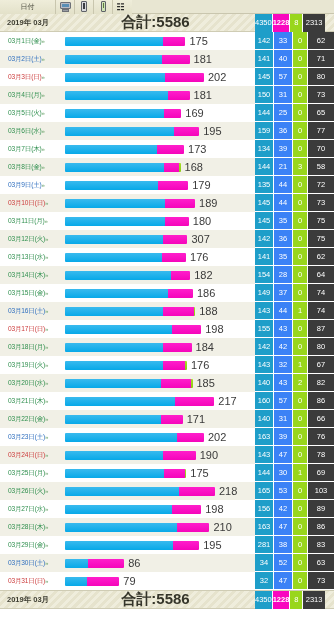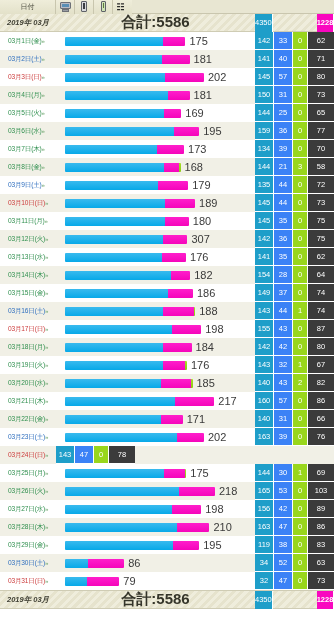--- a/index.html
+++ b/index.html
@@ -47,23 +47,23 @@
   .ic-sum{ width:12px; height:10px; color:#2b2b2b; font-size:9px; line-height:10px;
      font-family:"Liberation Serif",serif; font-weight:700; letter-spacing:-1px;}
 
   
   .totalrow{
     display:flex; height:18px; width:334px;
     background:repeating-linear-gradient(-45deg,#efeddc 0 3px,#e6e3cd 3px 6px);
     border-bottom:1px solid #cfccb4;
     align-items:center;
   }
-  .tr-date{ width:56px; font-size:7.5px; font-weight:700; color:#3f3f33; padding-left:7px; white-space:nowrap;font-style:italic;}
+  .tr-date{ width:56px; font-size:7.5px; font-weight:700; color:#3f3f33; padding-left:7px; white-space:nowrap;}
   .tr-sum{ width:199px; text-align:center; font-size:15px; font-weight:700; color:#35352a;}
-  .tr-cells{ display:flex; width:70px; height:18px;gap:44px; }
+  .tr-cells{ display:flex; width:70px; height:18px; }
 
   .cell{ height:18px; display:flex; align-items:center; justify-content:center;
      font-size:7.5px; color:#ffffff; border-right:1px solid #ffffff; white-space:nowrap;}
   .cell:last-child{border-right:none;}
   .c-pc{ width:19px; background:#1e9ec9; }
   .c-sp{ width:19px; background:#f907bf;font-weight:bold; }
   .c-ga{ width:15px; background:#99d61c; }
   .c-tt{ width:26px; background:#3b3b3b;text-align:center; }
 
   
@@ -518,20 +518,28 @@
         </div>
         <div class="r-cells">
           <div class="cell rc-pc">163</div>
           <div class="cell rc-sp">39</div>
           <div class="cell rc-ga">0</div>
           <div class="cell rc-tt">76</div>
         </div>
       </div>
       <div class="row even">
         <div class="r-date sun"><span>03月24日(日)</span><span class="arw">»</span></div>
+        <div class="r-bar">
+          <span class="bar">
+            <span class="seg-pc" style="width:98.39px"></span>
+            <span class="seg-sp" style="width:32.34px"></span>
+            <span class="seg-ga" style="width:0px"></span>
+          </span>
+          <span class="barval">190</span>
+        </div>
         <div class="r-cells">
           <div class="cell rc-pc">143</div>
           <div class="cell rc-sp">47</div>
           <div class="cell rc-ga">0</div>
           <div class="cell rc-tt">78</div>
         </div>
       </div>
       <div class="row odd">
         <div class="r-date"><span>03月25日(月)</span><span class="arw">»</span></div>
         <div class="r-bar">
@@ -604,21 +612,21 @@
         <div class="r-date"><span>03月29日(金)</span><span class="arw">»</span></div>
         <div class="r-bar">
           <span class="bar">
             <span class="seg-pc" style="width:108.03px"></span>
             <span class="seg-sp" style="width:26.15px"></span>
             <span class="seg-ga" style="width:0px"></span>
           </span>
           <span class="barval">195</span>
         </div>
         <div class="r-cells">
-          <div class="cell rc-pc">119</div>
+          <div class="cell rc-pc">281</div>
           <div class="cell rc-sp">38</div>
           <div class="cell rc-ga">0</div>
           <div class="cell rc-tt">83</div>
         </div>
       </div>
       <div class="row even">
         <div class="r-date sat"><span>03月30日(土)</span><span class="arw">»</span></div>
         <div class="r-bar">
           <span class="bar">
             <span class="seg-pc" style="width:23.39px"></span>

